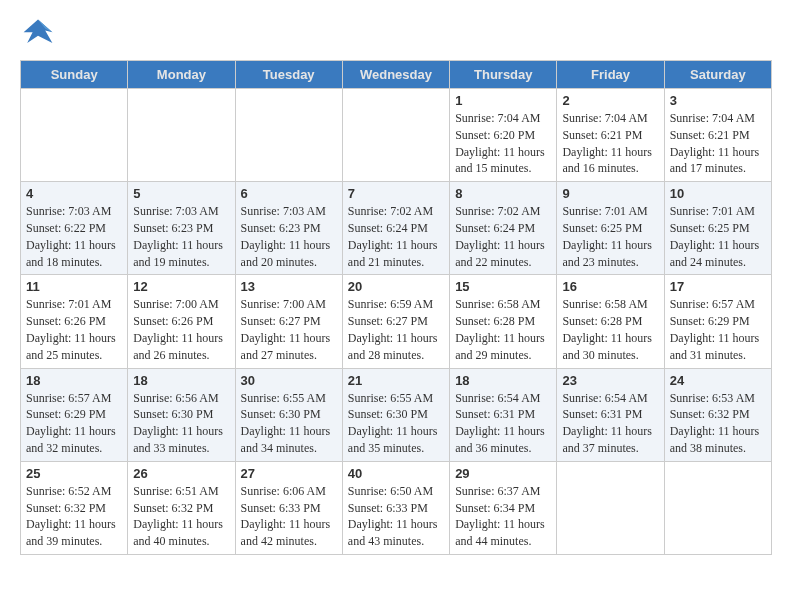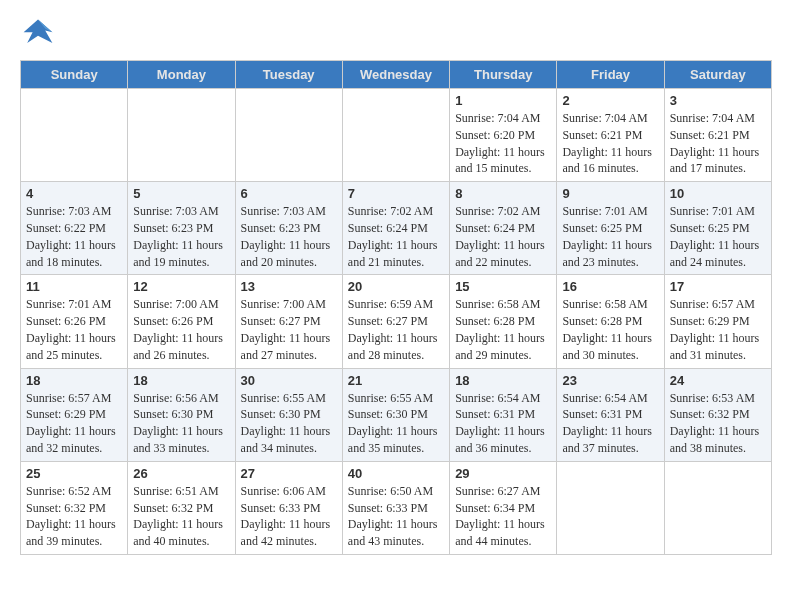--- a/index.html
+++ b/index.html
@@ -334,21 +334,21 @@
           </td>
           <td>
             <span class="day-num">40</span>
             <div class="day-info">Sunrise: 6:50 AM
 Sunset: 6:33 PM
 Daylight: 11 hours
 and 43 minutes.</div>
           </td>
           <td>
             <span class="day-num">29</span>
-            <div class="day-info">Sunrise: 6:27 AM
+            <div class="day-info">Sunrise: 6:37 AM
 Sunset: 6:34 PM
 Daylight: 11 hours
 and 44 minutes.</div>
           </td>
           <td class="empty-cell"></td>
           <td class="empty-cell"></td>
         </tr>
       </tbody>
   </table>
 </div>

